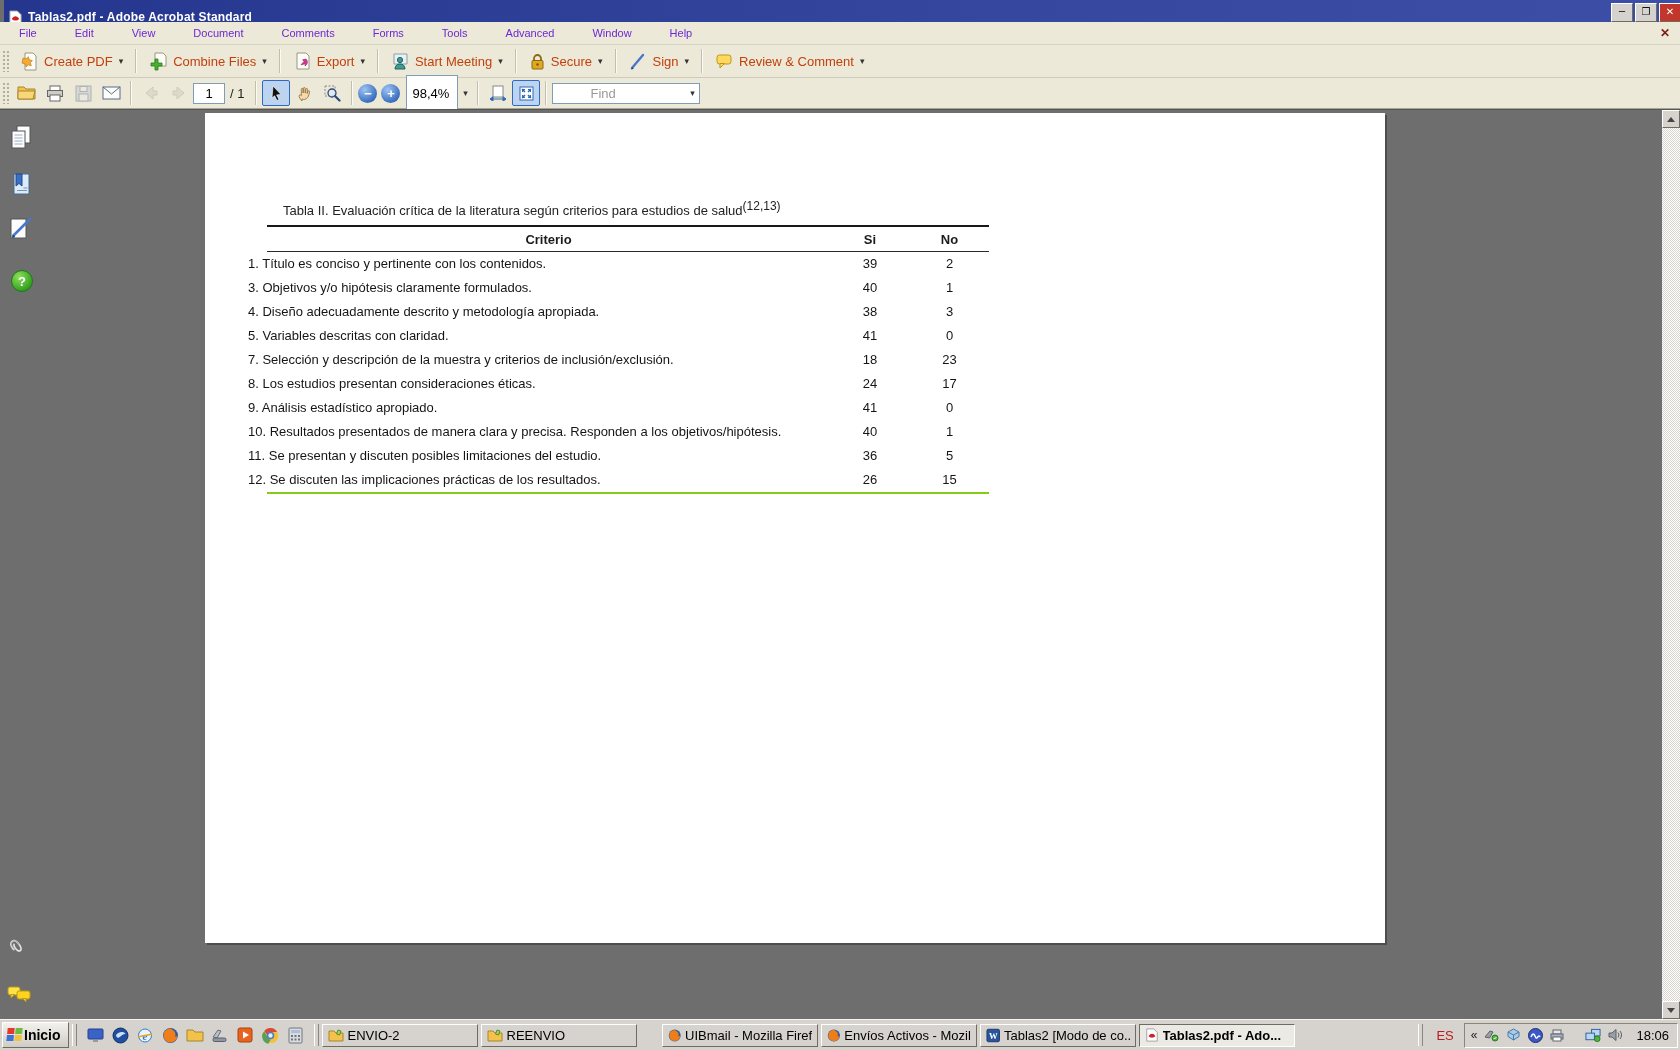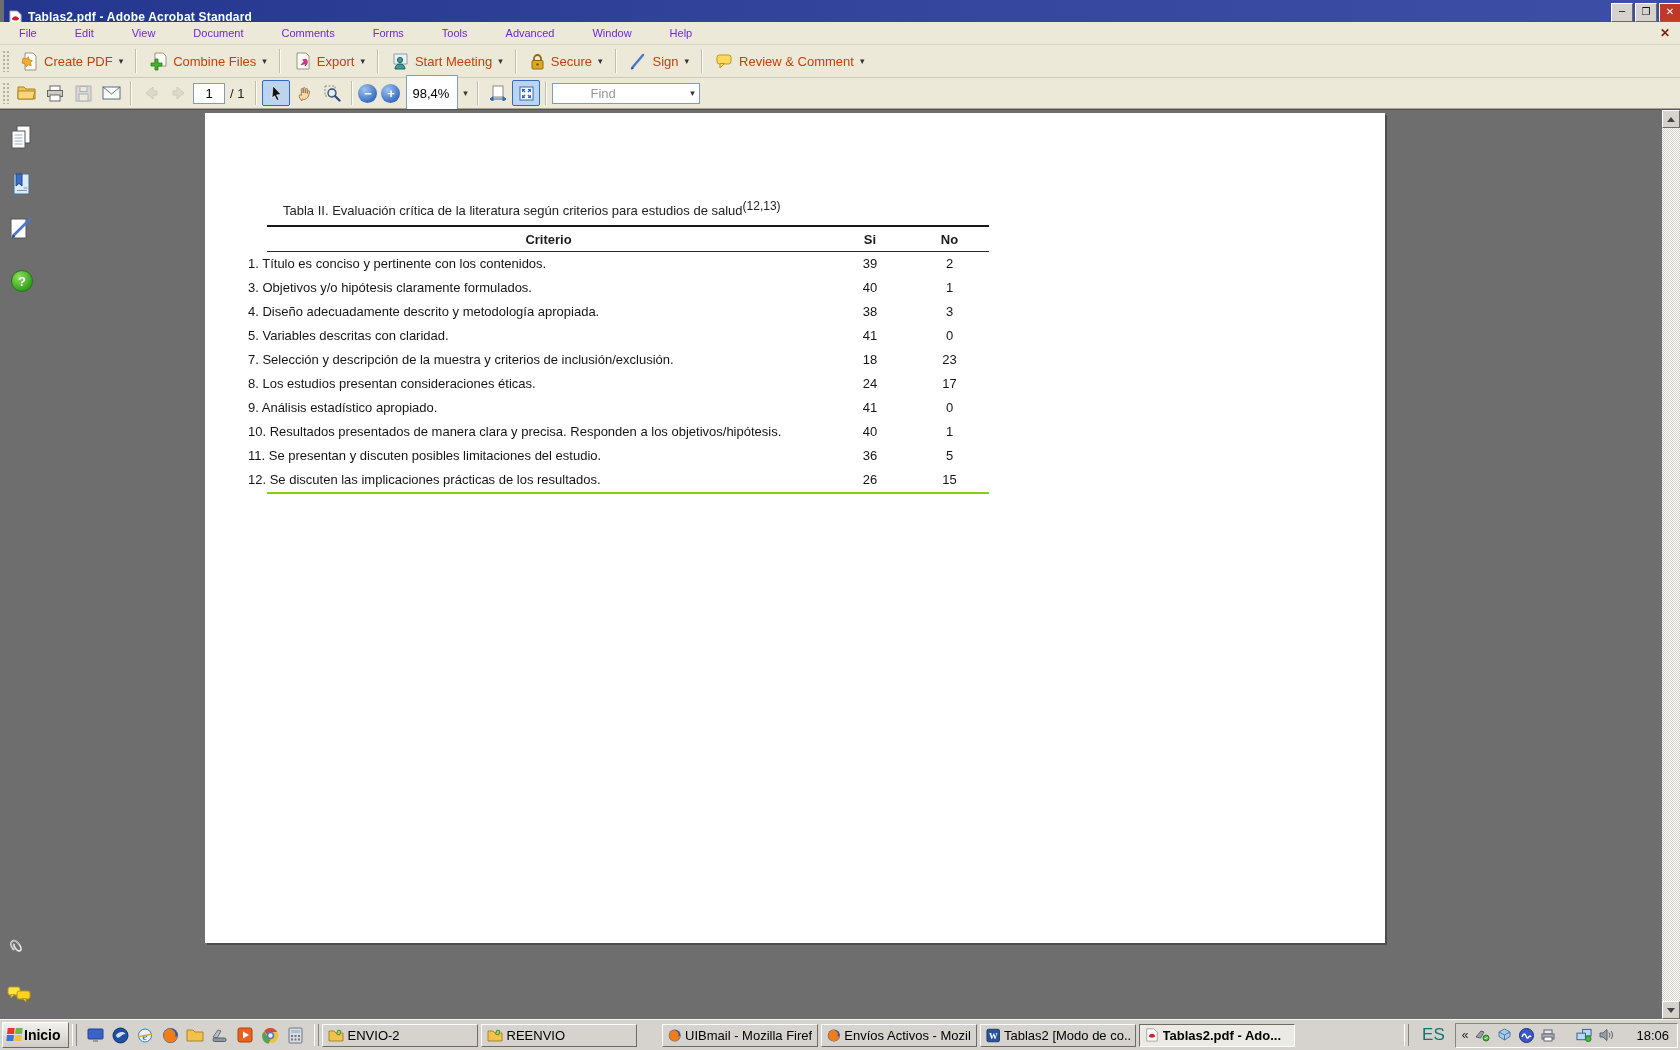--- a/index.html
+++ b/index.html
@@ -107,26 +107,26 @@
   .tb-divider{width:3px;height:22px;margin:0 3px;border-left:1px solid #fff;border-right:1px solid #8a867a;flex:none;}
   .taskbtn{
     width:156px;height:23px;flex:none;display:flex;align-items:center;gap:4px;padding:0 5px;
     background:#d6d3ce;border:1px solid;border-color:#fff #6f6b60 #6f6b60 #fff;
     font-size:13px;color:#000;overflow:hidden;margin-right:3px;box-sizing:border-box;
   }
   .taskbtn span.tlabel{white-space:nowrap;overflow:hidden;text-overflow:clip;}
   .taskbtn.active{border-color:#6f6b60 #fff #fff #6f6b60;background:#eceae4;font-weight:bold;}
   .taskgap{width:22px;flex:none;}
   .tray{margin-left:auto;display:flex;align-items:center;height:25px;}
-  .lang{font-size:17px;color:#0f766e;padding:0 10px;}
+  .lang{font-size:13px;color:#b91c1c;padding:0 10px;}
   .traybox{display:flex;align-items:center;gap:6px;height:23px;padding:0 8px 0 6px;
     border:1px solid;border-color:#8a867a #fff #fff #8a867a;background:#d6d3ce;}
   .trayicon{width:16px;height:16px;display:flex;align-items:center;justify-content:center;flex:none;}
   .chev{font-size:12px;color:#222;}
-  .clock{font-size:13px;color:#000;margin-left:16px;white-space:nowrap;}
+  .clock{font-size:13px;color:#000;margin-left:7px;white-space:nowrap;}
   svg{display:block;}
 </style>
 </head>
 <body>
 
 <div class="titlebar">
   <svg class="ticon" viewBox="0 0 16 16">
     <path d="M2 1h8l4 4v10H2z" fill="#fff" stroke="#9a9a9a"></path>
     <path d="M4 9.5c2.2-3.8 5.8-3.8 8 0-2.8 2.2-5.2 2.2-8 0z" fill="#cf2027"></path>
   </svg>

